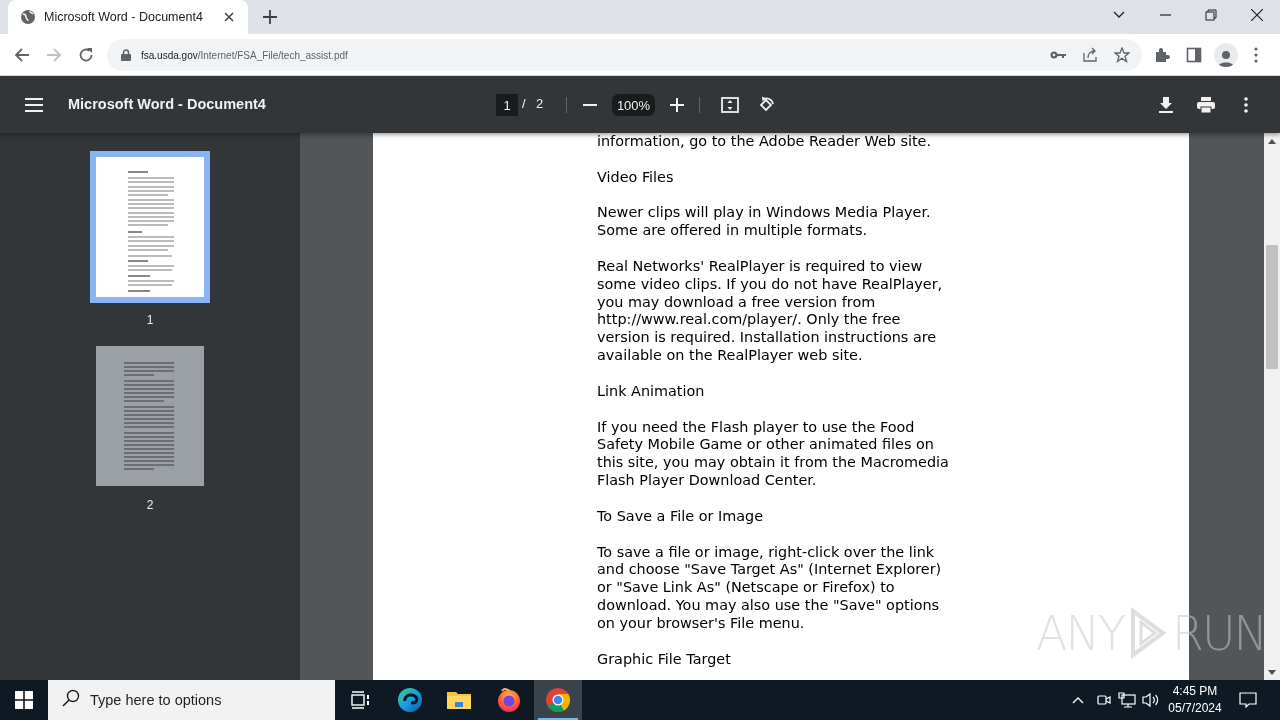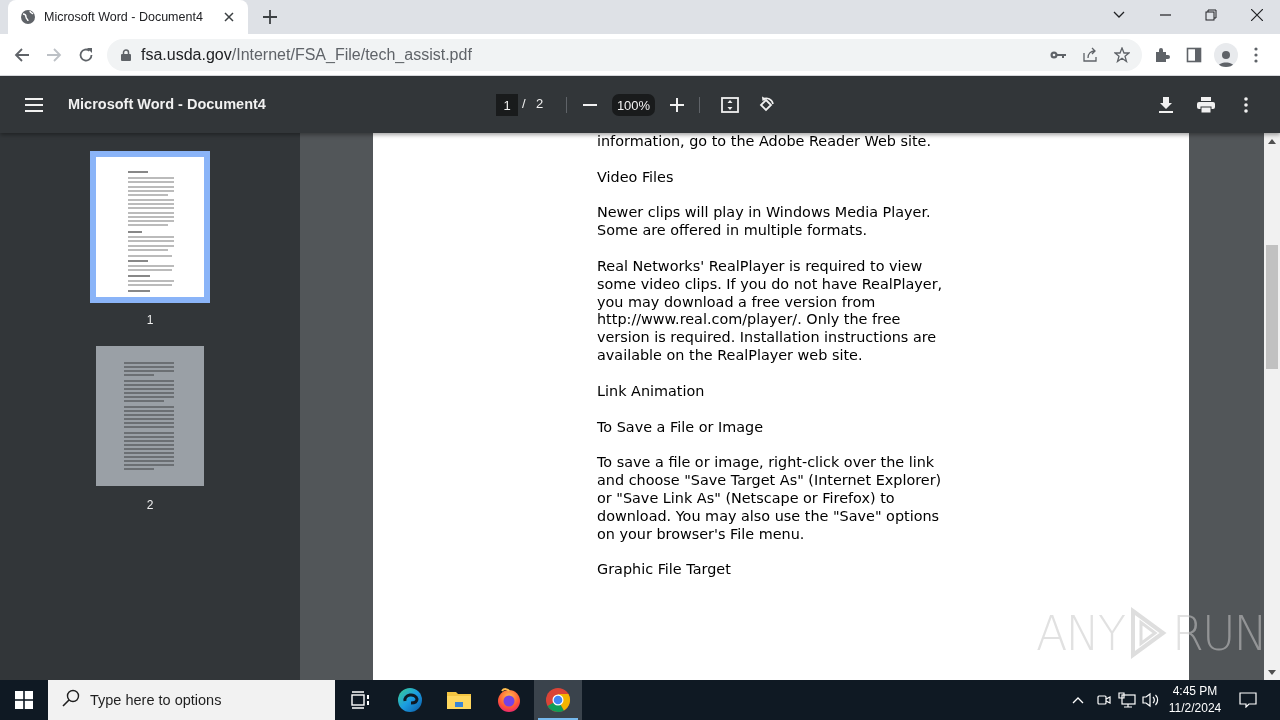--- a/index.html
+++ b/index.html
@@ -12,21 +12,21 @@
   .tab .title { font-size: 12.5px; color: #202124; flex: 1; white-space: nowrap; }
   .tab .close { width: 18px; height: 18px; display:flex; align-items:center; justify-content:center; color:#3c4043; font-size: 14px; }
   .newtab { position: absolute; left: 258px; top: 6px; width: 24px; height: 22px; display:flex; align-items:center; justify-content:center; color:#3c4043; font-size: 20px; }
   .winctl { position: absolute; top: 0; height: 30px; width: 46px; display:flex; align-items:center; justify-content:center; color:#202124; }
 
   
   .toolbar { position: absolute; left: 0; top: 34px; width: 1280px; height: 42px; background: #ffffff; border-bottom: 1px solid #dadce0; }
   .navbtn { position: absolute; top: 7px; width: 28px; height: 28px; display:flex; align-items:center; justify-content:center; }
   .omnibox { position: absolute; left: 107px; top: 5px; width: 1035px; height: 32px; background: #f1f3f4; border-radius: 16px; display:flex; align-items:center; padding-left: 12px; }
   .omnibox .lock { width: 14px; height: 14px; margin-right: 8px; display:flex; align-items:center; justify-content:center; }
-  .omnibox .url { font-size: 16px; color: #5f6368; white-space: nowrap; }
+  .omnibox .url { font-size: 10px; color: #5f6368; white-space: nowrap; }
   .omnibox .url .host { color: #202124; }
   .omni-icon { position: absolute; top: 8px; width: 26px; height: 26px; display:flex; align-items:center; justify-content:center; }
   .tb-icon { position: absolute; top: 7px; width: 28px; height: 28px; display:flex; align-items:center; justify-content:center; }
   .avatar { width: 24px; height: 24px; border-radius: 50%; background: #e8eaed; display:flex; align-items:flex-end; justify-content:center; overflow:hidden; }
 
   
   .pdfbar { position: absolute; left: 0; top: 77px; width: 1280px; height: 56px; background: #323639; box-shadow: 0 2px 4px rgba(0,0,0,0.35); z-index: 2; }
   .pdfbar .menu { position: absolute; left: 22px; top: 16px; width: 24px; height: 24px; display:flex; align-items:center; justify-content:center; }
   .pdfbar .doc-title { position: absolute; left: 68px; top: 19px; font-size: 14.5px; color: #f1f1f1; font-weight: 600; white-space: nowrap; }
   .pageinput { position: absolute; left: 496px; top: 17px; width: 22px; height: 22px; background: #191b1c; color: #f1f1f1; font-size: 13px; display:flex; align-items:center; justify-content:center; }
@@ -330,20 +330,24 @@
       <p>Newer clips will play in Windows Media Player.
 Some are offered in multiple formats.</p>
       <p>Real Networks' RealPlayer is required to view
 some video clips. If you do not have RealPlayer,
 you may download a free version from
 http://www.real.com/player/. Only the free
 version is required. Installation instructions are
 available on the RealPlayer web site.</p>
 
       <h3>Link Animation</h3>
+      <p>If you need the Flash player to use the Food
+Safety Mobile Game or other animated files on
+this site, you may obtain it from the Macromedia
+Flash Player Download Center.</p>
 
       <h3>To Save a File or Image</h3>
       <p>To save a file or image, right-click over the link
 and choose "Save Target As" (Internet Explorer)
 or "Save Link As" (Netscape or Firefox) to
 download. You may also use the "Save" options
 on your browser's File menu.</p>
 
       <h3>Graphic File Target</h3>
     </div>
@@ -463,20 +467,20 @@
       </svg>
   </div>
   <div class="tray" style="left:1140px; width:22px">
     <svg width="18" height="16" viewBox="0 0 18 16">
         <path d="M1 5H4L8 2V14L4 11H1Z" stroke="#fff" stroke-width="1.2" fill="none"></path>
         <path d="M11 5A4 4 0 0 1 11 11M13.5 3A7 7 0 0 1 13.5 13" stroke="#fff" stroke-width="1.2" fill="none"></path>
       </svg>
   </div>
   <div class="clock">
     <div>4:45 PM</div>
-    <div>11/2/2024</div>
+    <div>05/7/2024</div>
   </div>
   <div class="tray" style="left:1234px; width:28px">
     <svg width="18" height="16" viewBox="0 0 18 16">
         <path d="M1 1H17V12H10L7 15V12H1Z" stroke="#fff" stroke-width="1.2" fill="none"></path>
       </svg>
   </div>
 </div>
 
 </body></html>

